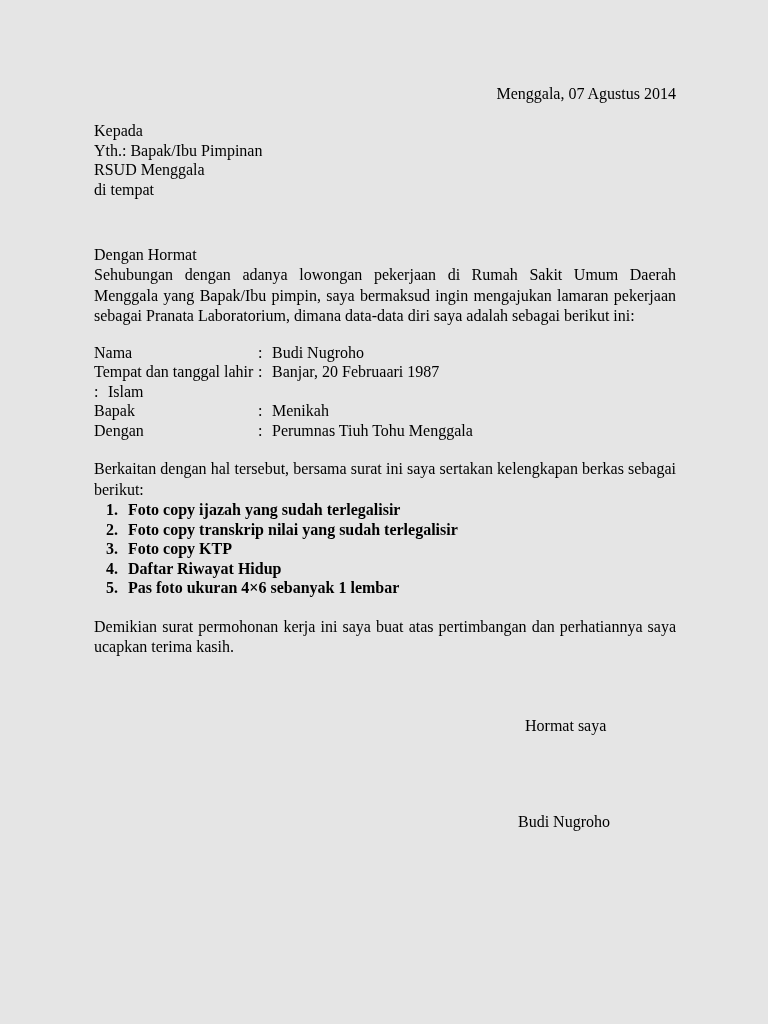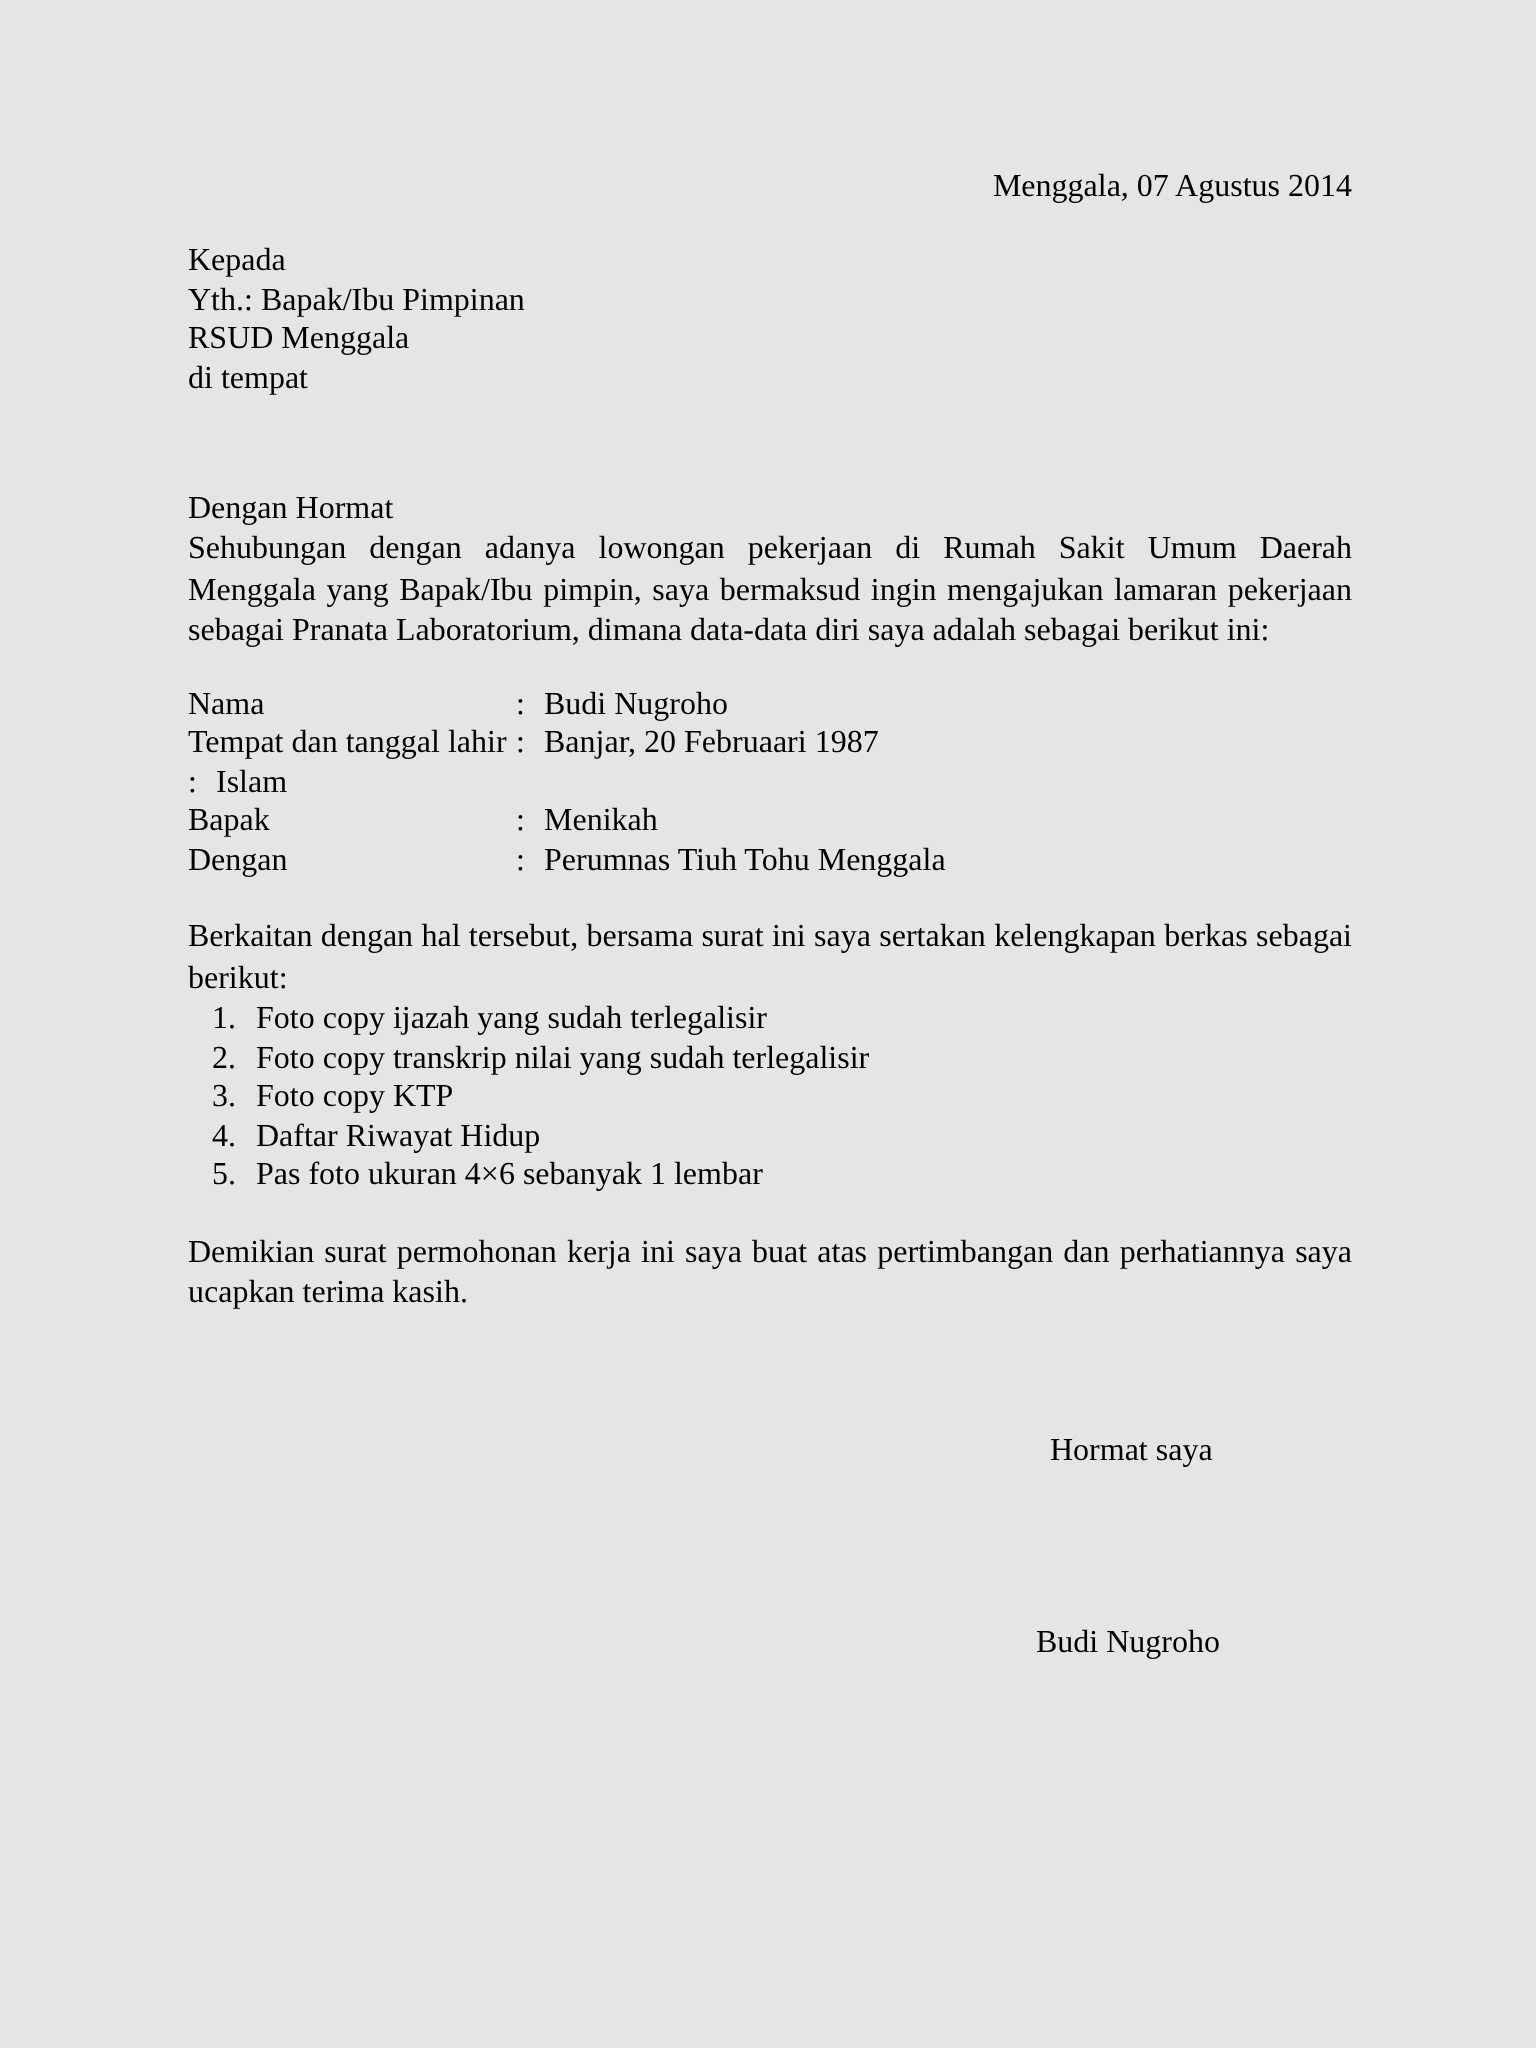--- a/index.html
+++ b/index.html
@@ -43,21 +43,21 @@
   .data-row .label { width: 164px; flex-shrink: 0; }
   .data-row .colon { width: 8px; flex-shrink: 0; }
   .data-row .value { padding-left: 6px; }
   .attachments-intro { margin-top: 19px; }
   ol.attachments {
     list-style: decimal;
     list-style-position: outside;
     margin-left: 28px;
     line-height: 19.5px;
   }
-  ol.attachments li { padding-left: 6px; }
+  ol.attachments li { padding-left: 6px; font-weight: bold; }
   .closing-para { margin-top: 19px; }
   .sig-closing {
     margin-top: 58px;
     margin-left: 431px;
     line-height: 20px;
   }
   .sig-name {
     margin-top: 76px;
     margin-left: 424px;
     line-height: 20px;

